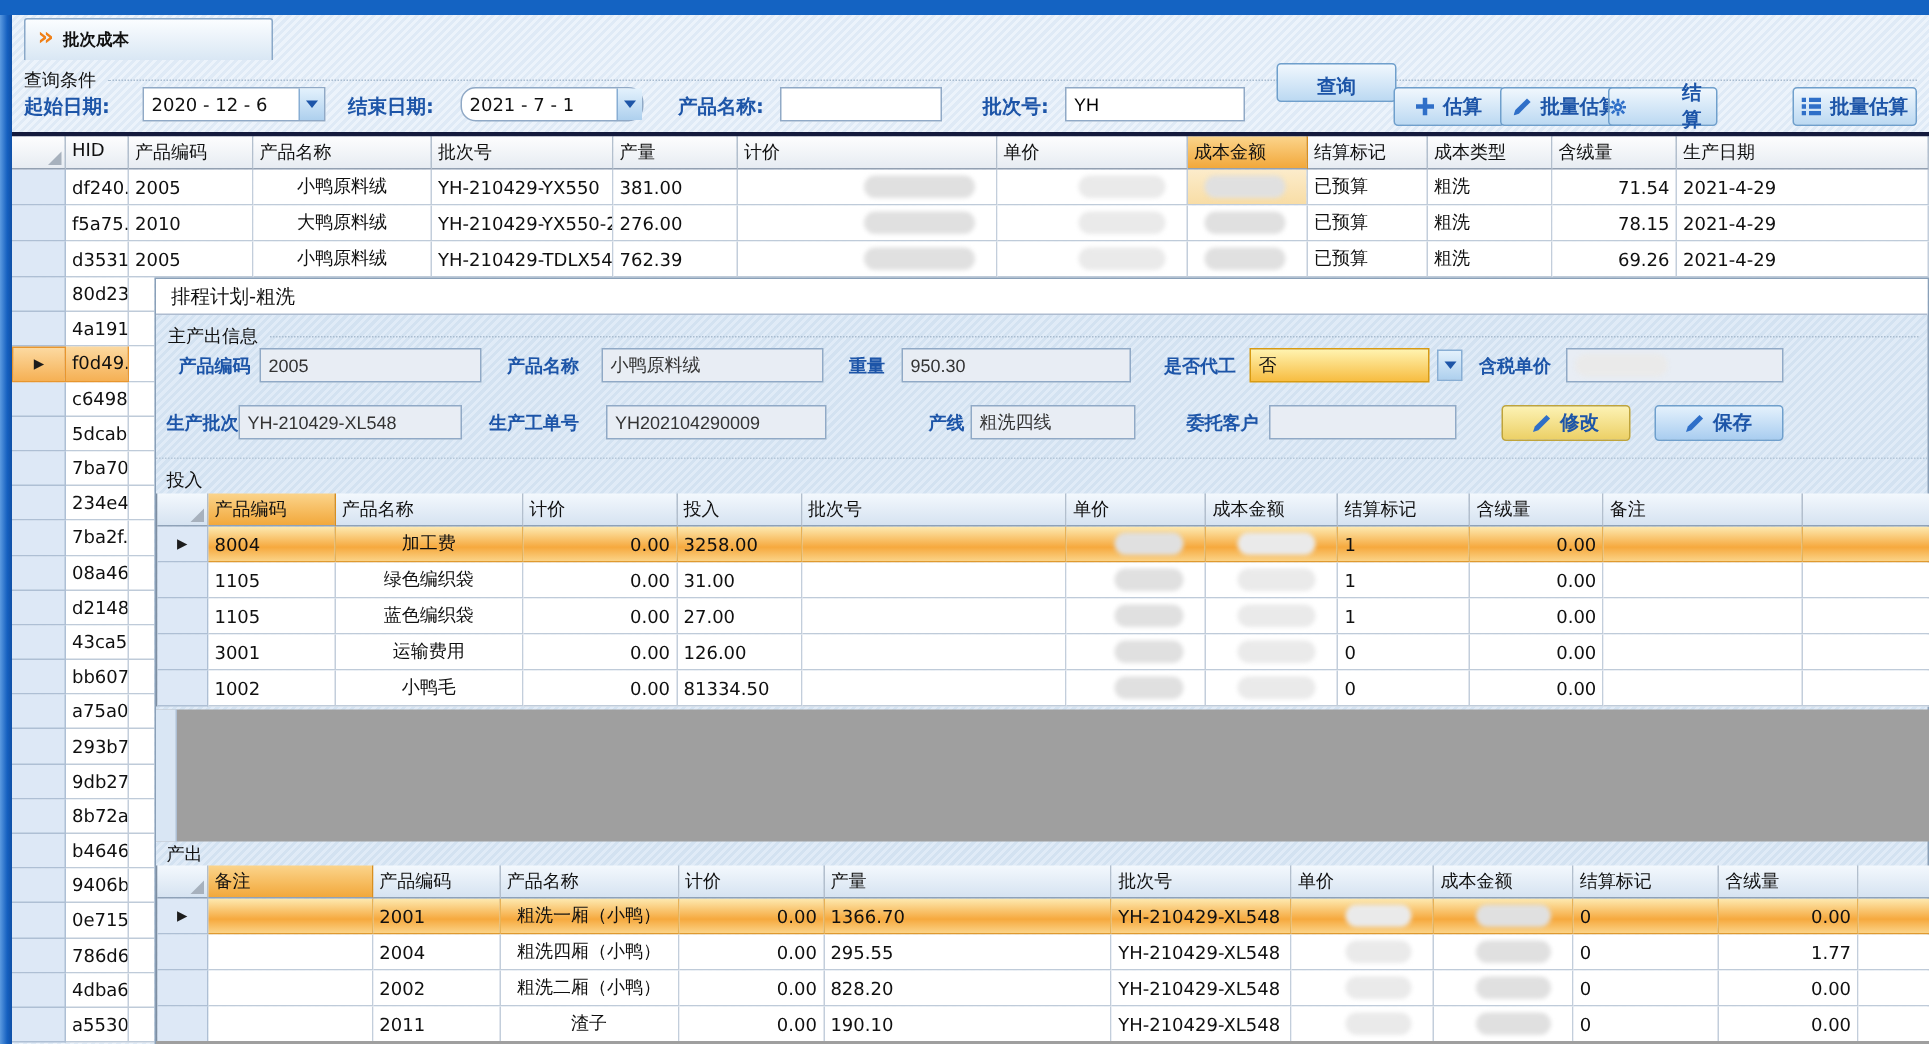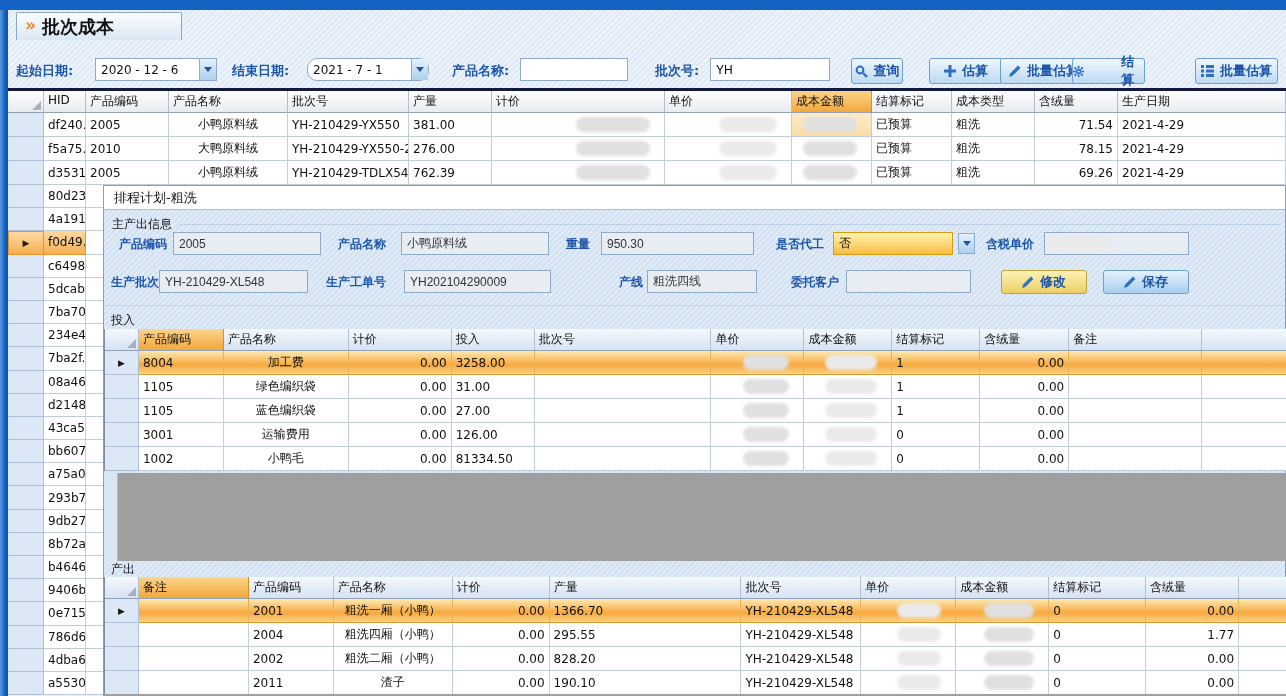--- a/index.html
+++ b/index.html
@@ -13,21 +13,21 @@
   #leftstrip { left:0; top:10px; width:8px; height:686px;
     background:linear-gradient(90deg,#5b9ae0,#1560c0 60%,#0f4fa6); }
   #stage { left:8px; top:10px; width:1278px; height:686px;
     background:repeating-linear-gradient(135deg,#ecf3fb 0 2px,#dfeaf6 2px 4px); }
 
   
   #tab { left:8px; top:2px; width:166px; height:28px; border:1px solid #8aa8c8; border-bottom:none;
     background:linear-gradient(#fbfdff,#d9e7f4); display:flex; align-items:center; gap:6px; padding:0 8px;
     border-radius:2px 2px 0 0; }
   #tab .chev { color:#f08018; font-weight:bold; font-size:17px; line-height:1; margin-top:-3px; }
-  #tab .tab-label { font-weight:bold; font-size:18px; color:#111; }
+  #tab .tab-label { font-weight:bold; font-size:11px; color:#111; }
 
   .caption-row { display:flex; align-items:center; gap:8px; }
   .caption-row .rule { flex:1; border-top:1px dotted #a9bccf; height:0; }
   #query-caption { left:8px; top:35px; width:1262px; }
 
   .flabel { font-weight:bold; color:#1d55a8; font-size:13px; white-space:nowrap; }
   .box { background:#fff; border:1px solid #90a9c6; height:23px; display:flex; align-items:center;
     padding:0 5px; font-size:12px; }
   .ro   { background:#e8edf4; color:#333; }
   .combo { padding-right:0; }
@@ -103,20 +103,24 @@
 <div id="topbar" class="abs"></div>
 <div id="leftstrip" class="abs"></div>
 
 <div id="stage" class="abs">
 
   <div id="tab" class="abs">
     <span class="chev">»</span>
     <span class="tab-label">批次成本</span>
   </div>
 
+  <div id="query-caption" class="abs caption-row">
+    <span>查询条件</span>
+    <span class="rule"></span>
+  </div>
 
   <span class="abs flabel" style="left:8px;top:52px;">起始日期:</span>
   <div class="abs box combo" style="left:87px;top:48px;width:122px;">
     <span class="val">2020 - 12 - 6</span>
     <span class="dd-btn">
         <span class="tri-down"></span>
       </span>
   </div>
 
   <span class="abs flabel" style="left:224px;top:52px;">结束日期:</span>
@@ -126,21 +130,21 @@
         <span class="tri-down"></span>
       </span>
   </div>
 
   <span class="abs flabel" style="left:444px;top:52px;">产品名称:</span>
   <input class="abs box" style="left: 512px; top: 48px; width: 108px;" value="">
 
   <span class="abs flabel" style="left:647px;top:52px;">批次号:</span>
   <input class="abs box" style="left: 702px; top: 48px; width: 120px;" value="YH">
 
-  <div class="abs btn" style="left:843px;top:48px;width:52px;">
+  <div class="abs btn" style="left:843px;top:32px;width:80px;flex-direction:column;">
     <svg width="13" height="13" viewBox="0 0 13 13">
         <circle cx="5" cy="5" r="3.4" fill="none" stroke="#2a6cc0" stroke-width="2"></circle>
         <line x1="8" y1="8" x2="12" y2="12" stroke="#2a6cc0" stroke-width="2.4"></line>
       </svg>
     <span>查询</span>
   </div>
   <div class="abs btn" style="left:921px;top:48px;width:74px;">
     <svg width="12" height="12" viewBox="0 0 12 12">
         <path d="M4.5 0h3v4.5H12v3H7.5V12h-3V7.5H0v-3h4.5z" fill="#2f6fc8"></path>
       </svg>

